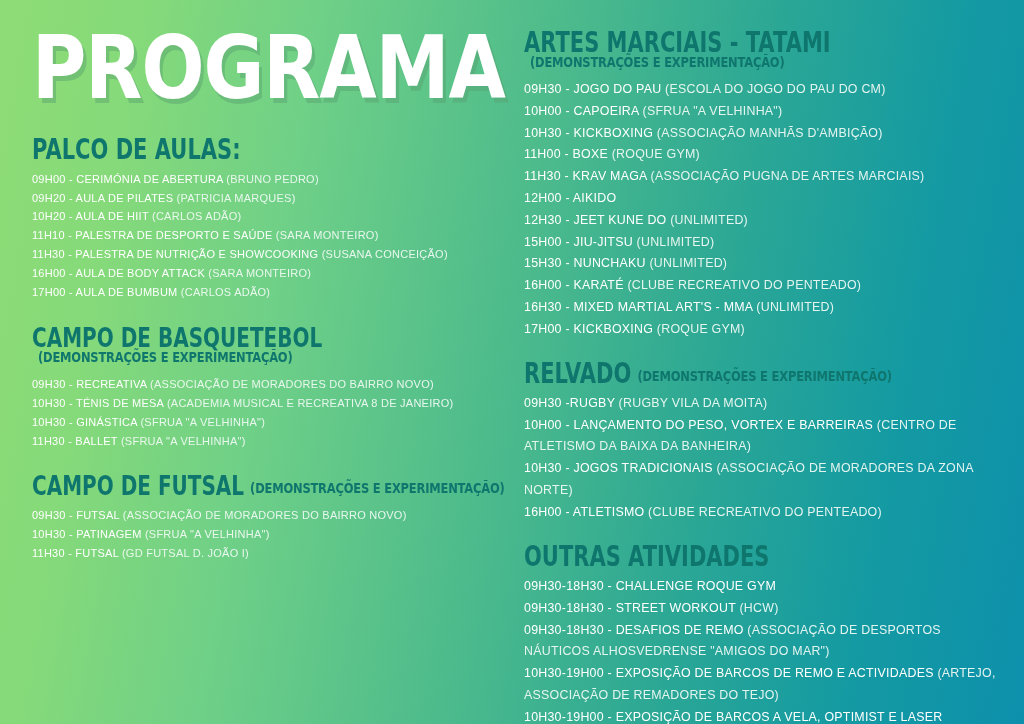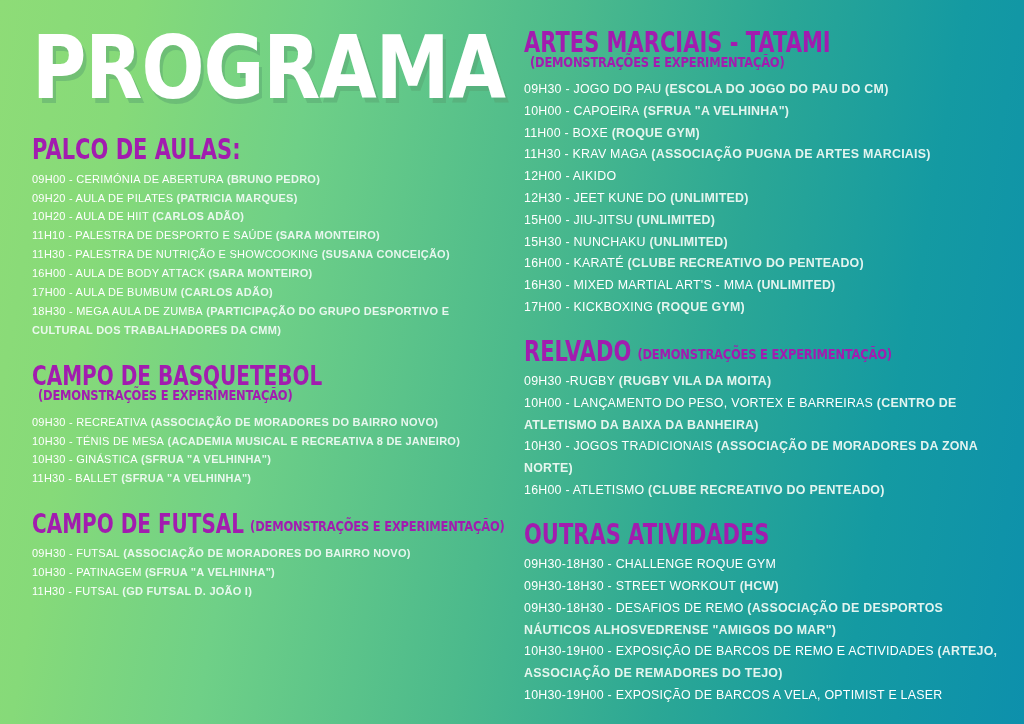--- a/index.html
+++ b/index.html
@@ -58,21 +58,21 @@
     text-shadow: 3px 4px 0 rgba(86, 160, 110, 0.45);
     white-space: nowrap;
   }
 
   
   .section {
     margin-bottom: 26px;
   }
   .section-head {
     margin: 0 0 9px 0;
-    color: #a21caf;
+    color: #0f766e;
     display: block;
     line-height: 1.05;
   }
   .section-head .head-main {
     font-family: "DejaVu Sans", sans-serif;
     font-weight: 700;
     font-size: 20px;
     letter-spacing: 0px;
     transform: scaleY(1.32);
     transform-origin: left center;
@@ -105,21 +105,21 @@
     font-family: "Liberation Sans", sans-serif;
     font-size: 11px;
     line-height: 1.72;
     letter-spacing: 0.25px;
     margin: 0;
   }
   .entry .e-bold {
     font-weight: 400;
   }
   .entry .e-note {
-    font-weight: 700;
+    font-weight: 400;
     color: #f2fbf6;
     opacity: 0.93;
   }
 
   .col-right .entry {
     font-size: 12.4px;
     line-height: 1.76;
   }
   .col-right .section {
     margin-bottom: 22px;
@@ -145,21 +145,20 @@
         <div class="section">
           <div class="section-head"><span class="head-main">PALCO DE AULAS:</span></div>
           <ul class="entries">
             <li class="entry"><span class="e-bold">09H00 - CERIMÓNIA DE ABERTURA</span><span class="e-note"> (BRUNO PEDRO)</span></li>
             <li class="entry"><span class="e-bold">09H20 - AULA DE PILATES</span><span class="e-note"> (PATRICIA MARQUES)</span></li>
             <li class="entry"><span class="e-bold">10H20 - AULA DE HIIT</span><span class="e-note"> (CARLOS ADÃO)</span></li>
             <li class="entry"><span class="e-bold">11H10 - PALESTRA DE DESPORTO E SAÚDE</span><span class="e-note"> (SARA MONTEIRO)</span></li>
             <li class="entry"><span class="e-bold">11H30 - PALESTRA DE NUTRIÇÃO E SHOWCOOKING</span><span class="e-note"> (SUSANA CONCEIÇÃO)</span></li>
             <li class="entry"><span class="e-bold">16H00 - AULA DE BODY ATTACK</span><span class="e-note"> (SARA MONTEIRO)</span></li>
             <li class="entry"><span class="e-bold">17H00 - AULA DE BUMBUM</span><span class="e-note"> (CARLOS ADÃO)</span></li>
-            <li class="entry"><span class="e-bold">18H30 - MEGA AULA DE ZUMBA</span><span class="e-note"> (PARTICIPAÇÃO DO GRUPO DESPORTIVO E CULTURAL DOS TRABALHADORES DA CMM)</span></li>
           </ul>
         </div>
         <div class="section">
           <div class="section-head"><span class="head-main">CAMPO DE BASQUETEBOL</span><span class="head-sub">(DEMONSTRAÇÕES E EXPERIMENTAÇÃO)</span></div>
           <ul class="entries">
             <li class="entry"><span class="e-bold">09H30 - RECREATIVA</span><span class="e-note">  (ASSOCIAÇÃO DE MORADORES DO BAIRRO NOVO)</span></li>
             <li class="entry"><span class="e-bold">10H30 - TÉNIS DE MESA</span><span class="e-note">  (ACADEMIA MUSICAL E RECREATIVA 8 DE JANEIRO)</span></li>
             <li class="entry"><span class="e-bold">10H30 - GINÁSTICA</span><span class="e-note">  (SFRUA "A VELHINHA")</span></li>
             <li class="entry"><span class="e-bold">11H30 -  BALLET</span><span class="e-note"> (SFRUA "A VELHINHA")</span></li>
           </ul>
@@ -175,20 +174,21 @@
       </div>
   </div>
 
   <div class="col col-right">
     <div>
         <div class="section">
           <div class="section-head"><span class="head-main">ARTES MARCIAIS - TATAMI</span><span class="head-sub">(DEMONSTRAÇÕES E EXPERIMENTAÇÃO)</span></div>
           <ul class="entries">
             <li class="entry"><span class="e-bold">09H30 - JOGO DO PAU</span><span class="e-note"> (ESCOLA DO JOGO DO PAU DO CM)</span></li>
             <li class="entry"><span class="e-bold">10H00 - CAPOEIRA</span><span class="e-note"> (SFRUA "A VELHINHA")</span></li>
+            <li class="entry"><span class="e-bold">10H30 - KICKBOXING</span><span class="e-note"> (ASSOCIAÇÃO MANHÃS D'AMBIÇÃO)</span></li>
             <li class="entry"><span class="e-bold">11H00 - BOXE</span><span class="e-note"> (ROQUE GYM)</span></li>
             <li class="entry"><span class="e-bold">11H30 - KRAV MAGA</span><span class="e-note"> (ASSOCIAÇÃO PUGNA DE ARTES MARCIAIS)</span></li>
             <li class="entry"><span class="e-bold">12H00 - AIKIDO</span><span class="e-note"></span></li>
             <li class="entry"><span class="e-bold">12H30 - JEET KUNE DO</span><span class="e-note"> (UNLIMITED)</span></li>
             <li class="entry"><span class="e-bold">15H00 - JIU-JITSU</span><span class="e-note"> (UNLIMITED)</span></li>
             <li class="entry"><span class="e-bold">15H30 - NUNCHAKU</span><span class="e-note"> (UNLIMITED)</span></li>
             <li class="entry"><span class="e-bold">16H00 - KARATÉ</span><span class="e-note"> (CLUBE RECREATIVO DO PENTEADO)</span></li>
             <li class="entry"><span class="e-bold">16H30 - MIXED MARTIAL ART'S - MMA</span><span class="e-note"> (UNLIMITED)</span></li>
             <li class="entry"><span class="e-bold">17H00 - KICKBOXING</span><span class="e-note"> (ROQUE GYM)</span></li>
           </ul>

